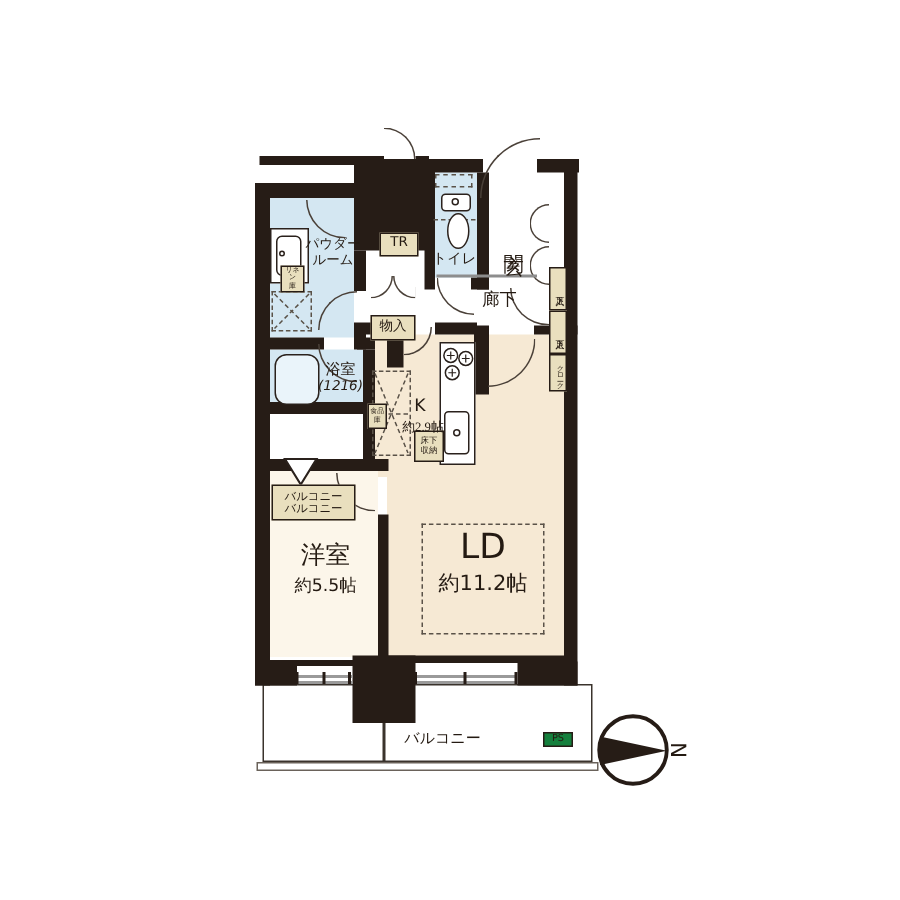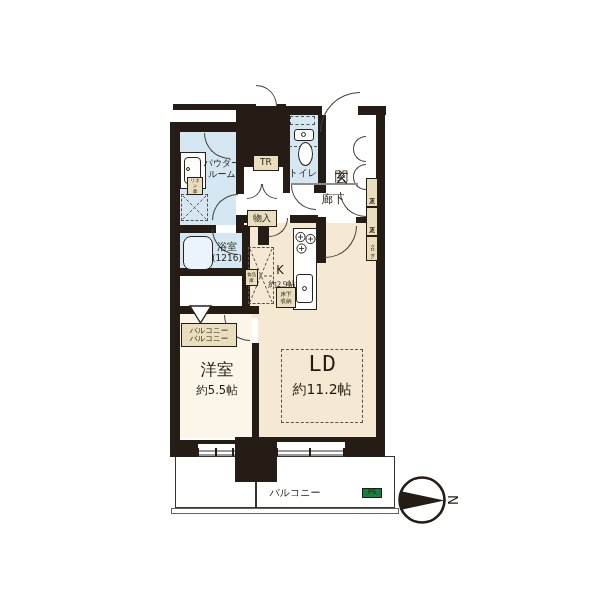--- a/index.html
+++ b/index.html
@@ -182,21 +182,21 @@
   <div class="box whitebox" style="left:362px;top:444px;width:20px;height:10px;font-size:6.5px;border-width:1px;">
     <span>PS</span>
   </div>
 
   <div class="lbl col" style="left:198px;top:157px;width:48px;height:24px;font-size:9px;">
     <span>パウダー</span>
     <span>ルーム</span>
   </div>
   <div class="lbl col" style="left:206px;top:239px;width:42px;height:26px;font-size:10px;">
     <span>浴室</span>
-    <span style="font-size:9px;">(1216)</span>
+    <span style="font-size:9px;font-style:italic;">(1216)</span>
   </div>
   <div class="lbl" style="left:288px;top:167px;width:30px;height:12px;font-size:9.5px;">
     <span>トイレ</span>
   </div>
   <div class="lbl vtxt" style="left:333px;top:137px;width:16px;height:44px;font-size:13.5px;">
     <span>玄関</span>
   </div>
   <div class="lbl" style="left:317px;top:193px;width:32px;height:14px;font-size:11.5px;">
     <span>廊下</span>
   </div>
@@ -205,21 +205,21 @@
   </div>
   <div class="lbl" style="left:256px;top:279px;width:52px;height:11px;font-size:8.5px;font-family:Liberation Serif, serif;">
     <span>約2.9帖</span>
   </div>
   <div class="lbl" style="left:188px;top:360px;width:58px;height:20px;font-size:16.5px;">
     <span>洋室</span>
   </div>
   <div class="lbl" style="left:184px;top:384px;width:66px;height:14px;font-size:11.5px;">
     <span>約5.5帖</span>
   </div>
-  <div class="lbl" style="left:292px;top:352px;width:60px;height:27px;font-size:23px;font-family:Liberation Mono, monospace;">
+  <div class="lbl" style="left:292px;top:352px;width:60px;height:27px;font-size:23px;">
     <span>LD</span>
   </div>
   <div class="lbl" style="left:282px;top:381px;width:80px;height:17px;font-size:14px;">
     <span>約11.2帖</span>
   </div>
 
   <svg class="abs" width="70" height="56" style="left:396px;top:474px;" viewBox="0 0 70 56">
     <circle cx="26" cy="26" r="22.5" fill="#ffffff" stroke="#261c16" stroke-width="2.6"></circle>
     <polygon points="4,17 4,36 48.5,26.5" fill="#261c16"></polygon>
     <text x="56" y="30.5" font-size="14" text-anchor="middle" fill="#241a12" transform="rotate(90 56 26)">N</text>

